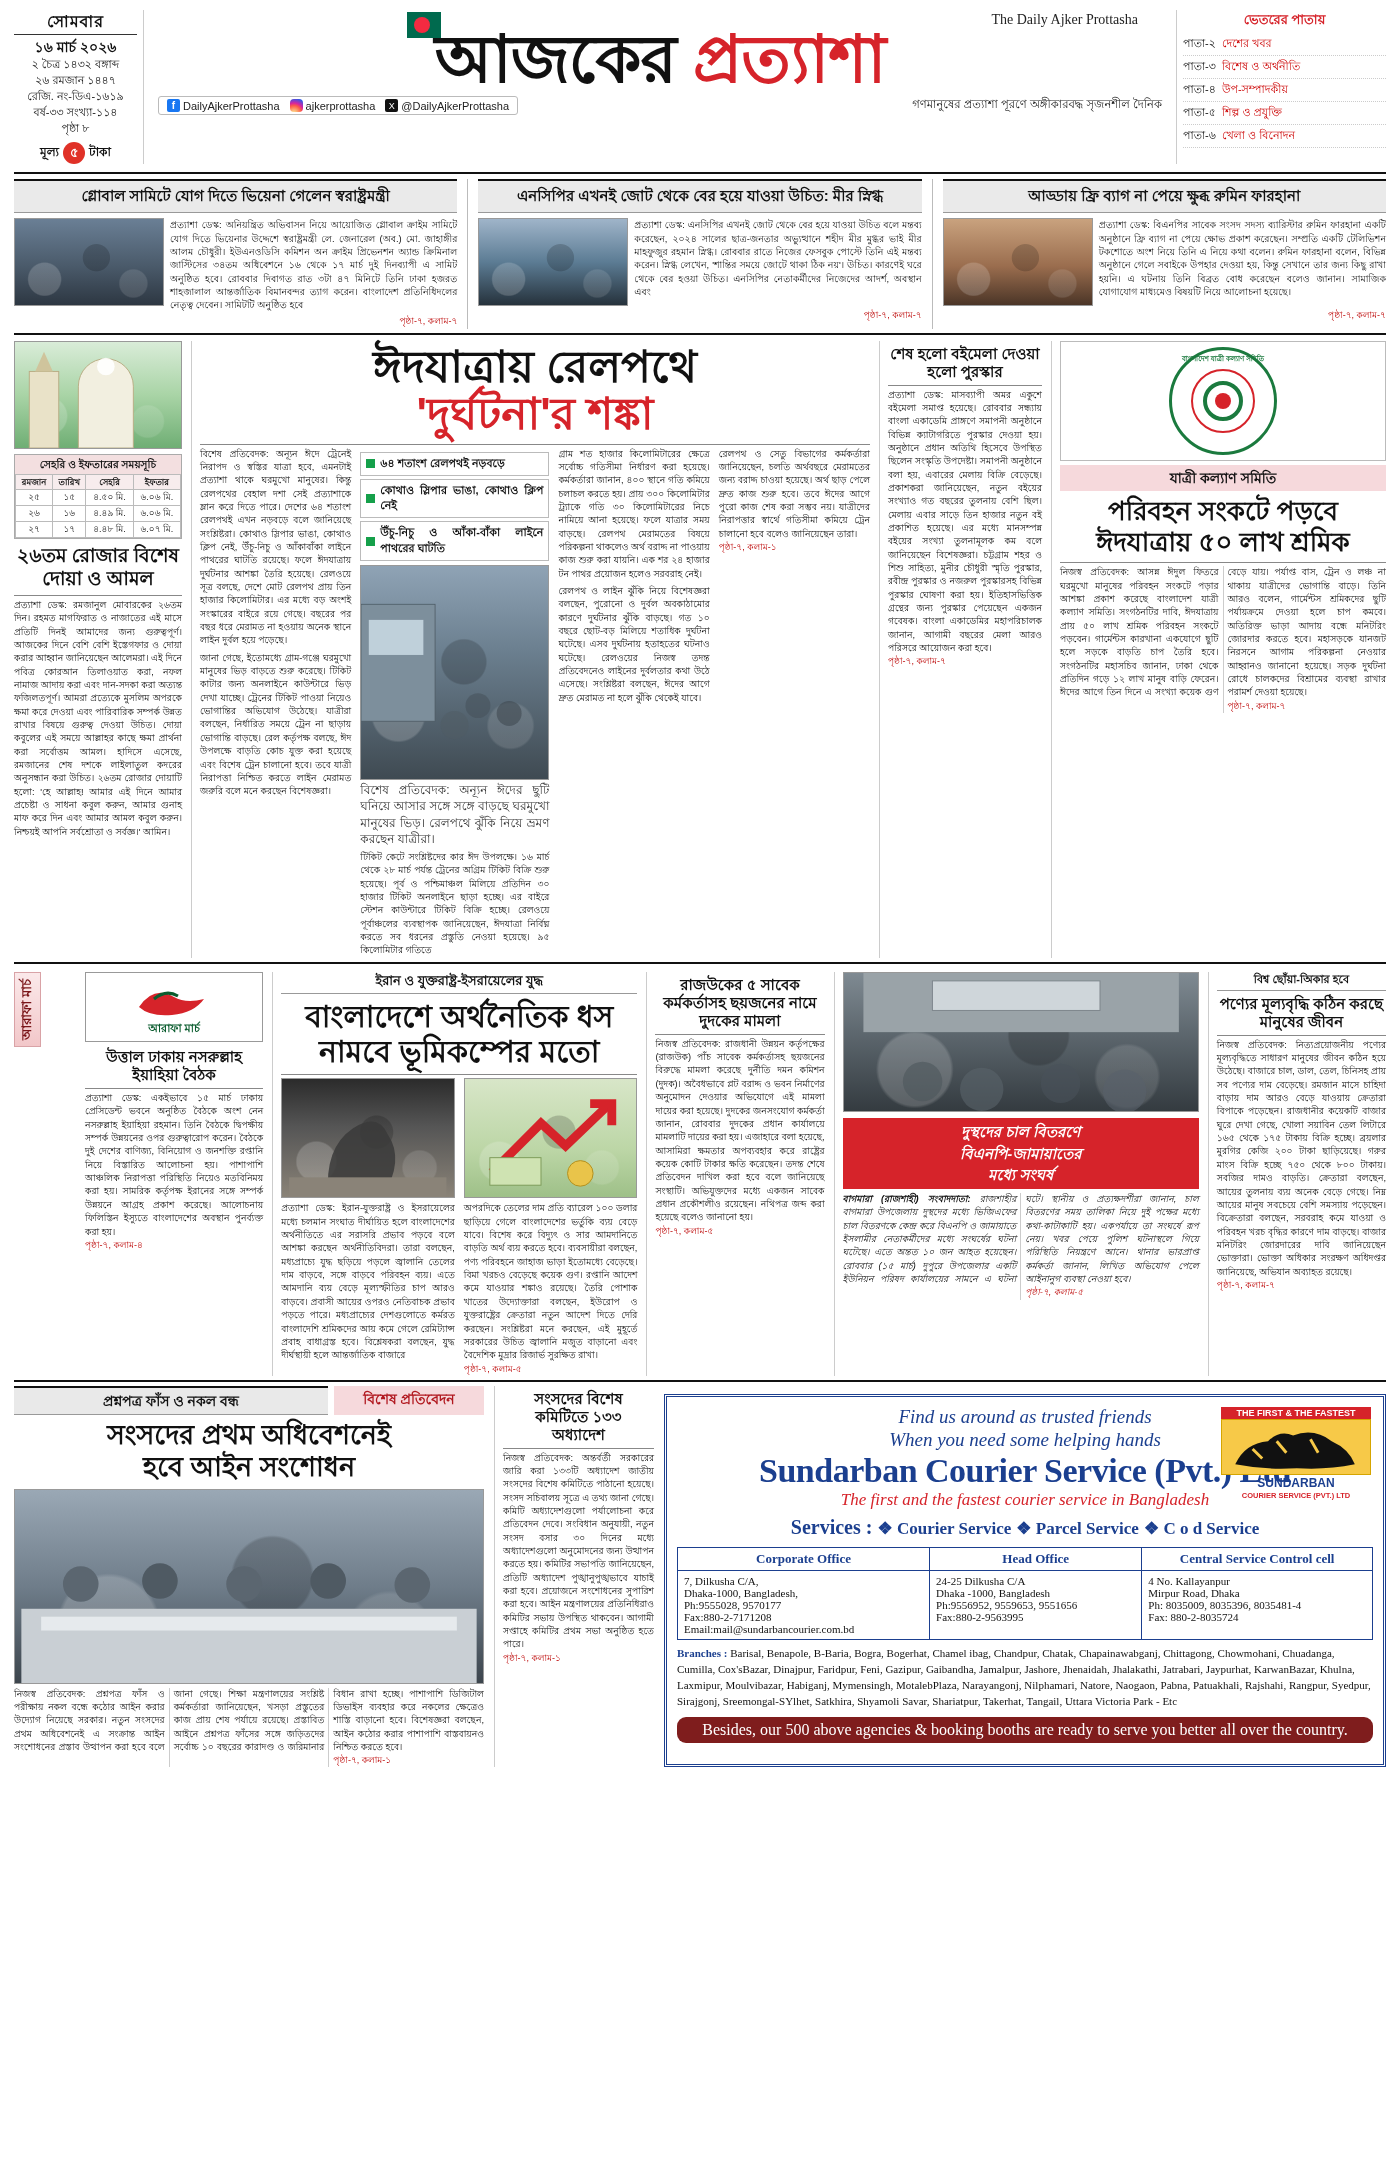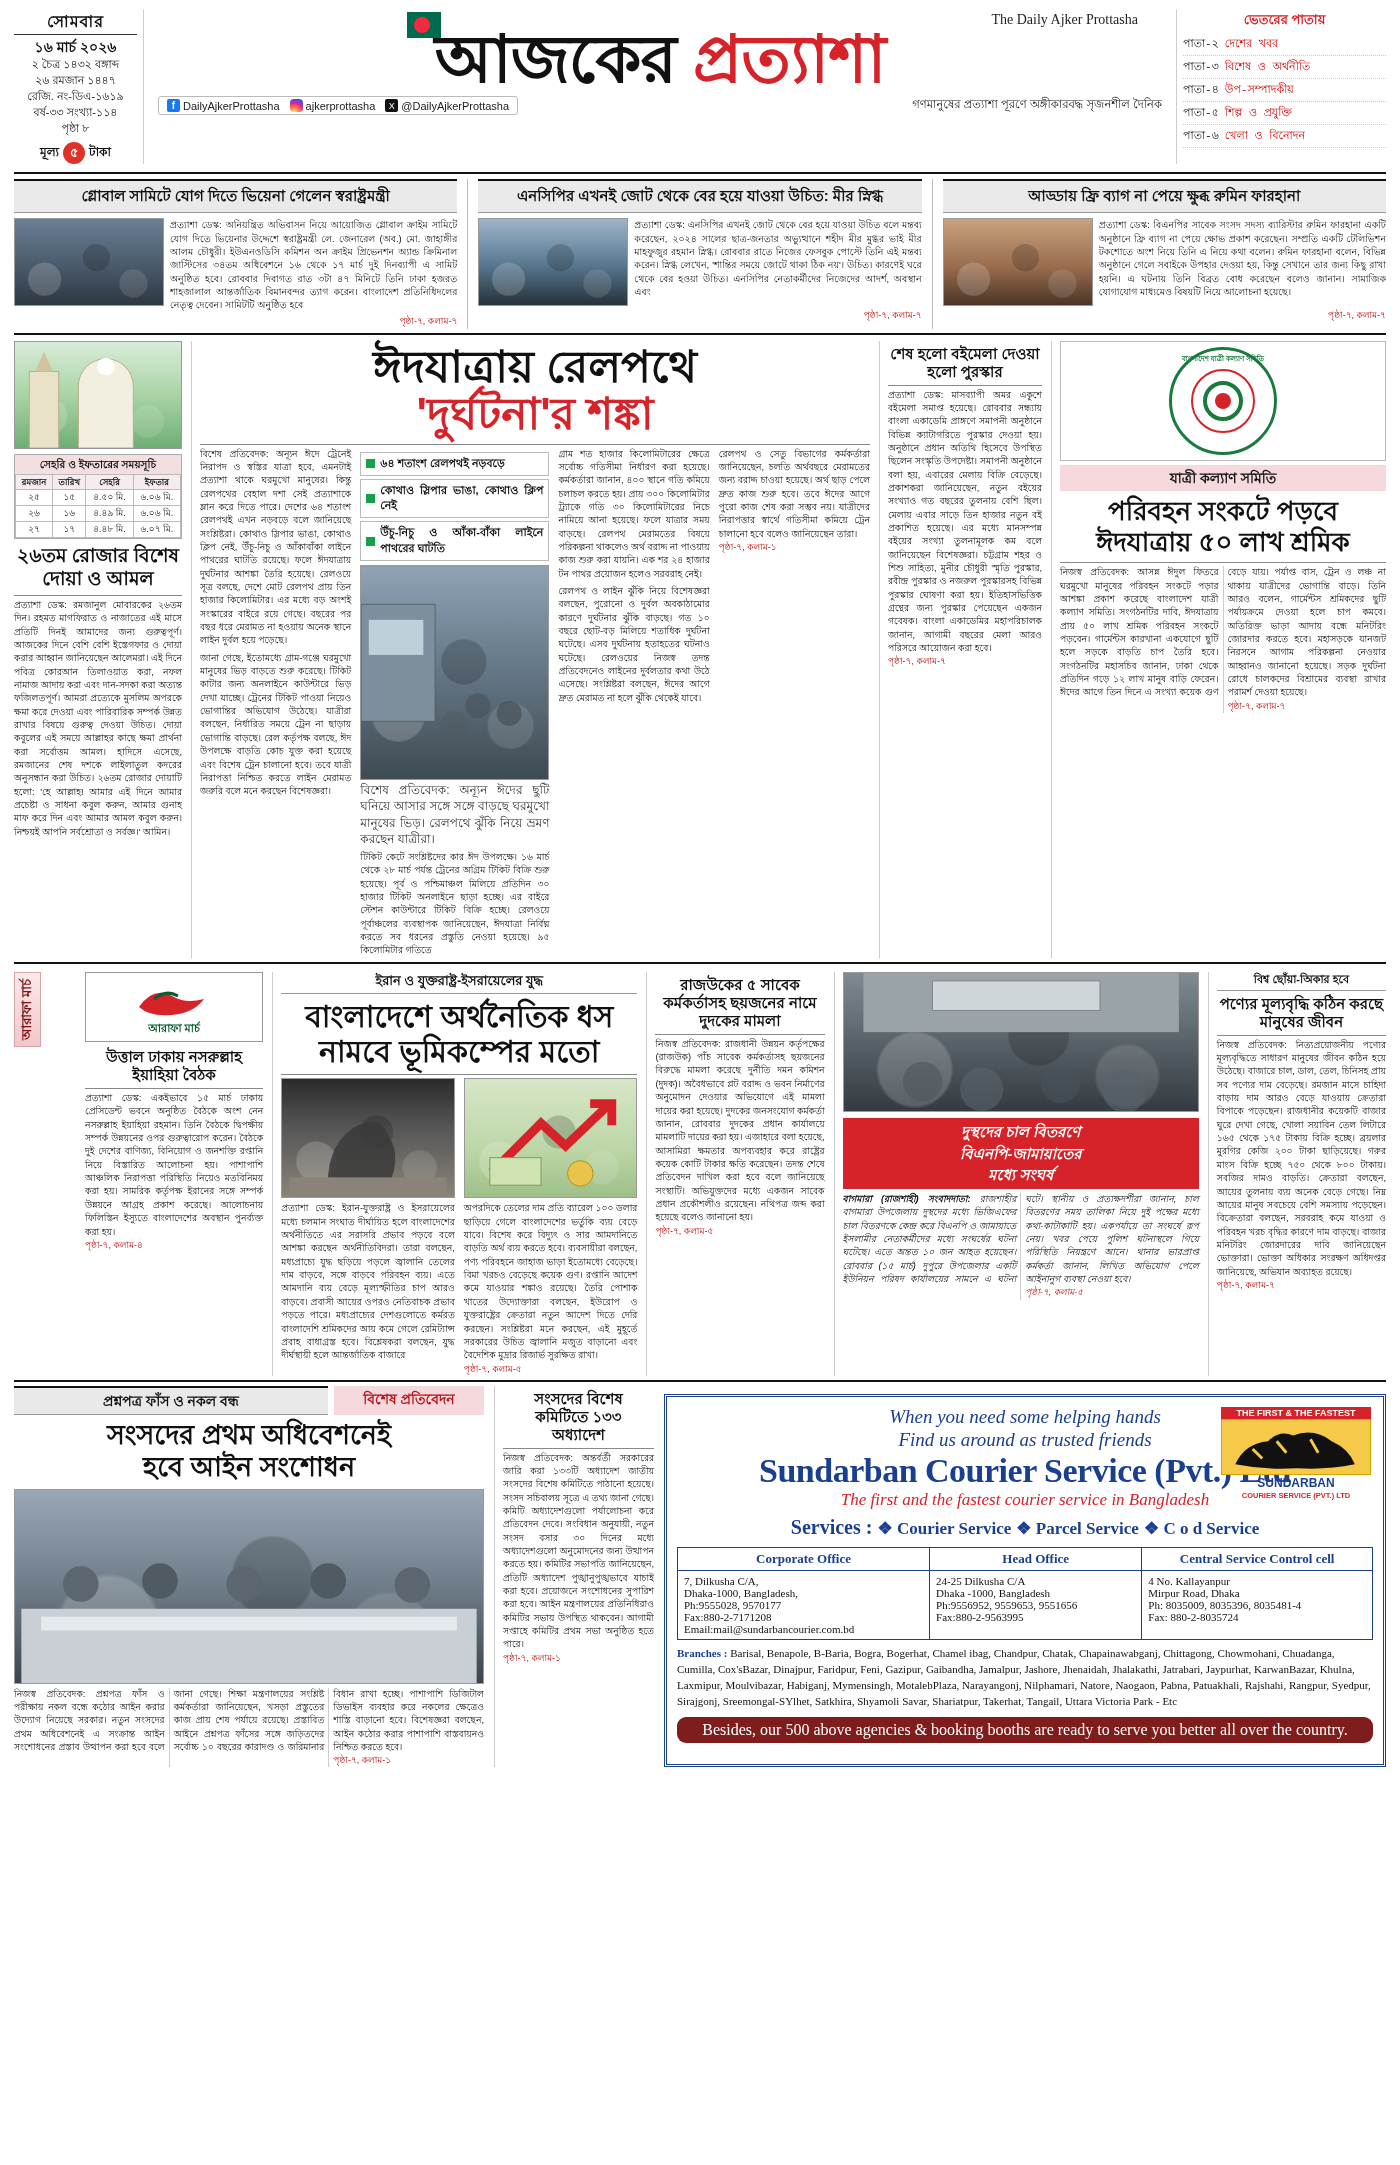--- a/index.html
+++ b/index.html
@@ -89,21 +89,21 @@
     width: 210px;
     border-left: 1px solid #ccc;
     padding-left: 6px;
     font-size: 11px;
   }
   .inner-pages .ip-title {
     color: #d6232a; font-weight: bold; font-size: 13px; text-align:center;
     margin-bottom: 2px;
   }
   .inner-pages .ip-row {
-    display:flex; gap:6px; padding: 1.5px 0; border-bottom: 1px dotted #ccc; font-family: Liberation Mono, monospace;
+    display:flex; gap:6px; padding: 1.5px 0; border-bottom: 1px dotted #ccc;
   }
   .inner-pages .ip-row span:first-child { color:#111; white-space:nowrap; }
   .inner-pages .ip-row span:last-child { color:#c00; }
 
   
   .teaser-row { display:flex; gap: 10px; margin-top: 5px; }
   .teaser { flex:1; }
   .teaser + .teaser { border-left: 1px solid #bbb; padding-left: 10px; }
   .teaser-head {
     background: #eaeaea; border-top: 2px solid #111; border-bottom: 1px solid #999;
@@ -642,22 +642,22 @@
           <svg viewBox="0 0 150 56" style="width:100%;height:100%">
             <path d="M12 46 q10 -22 34 -24 q12 -12 26 -6 q22 -8 40 6 q18 8 24 24 q-30 6 -60 4 q-34 2 -64 -4z" fill="#111"></path>
             <path d="M30 30 l10 10 M55 22 l10 12 M90 20 l8 14" stroke="#f7c948" stroke-width="3"></path>
           </svg>
         </div>
         <div class="lbl-bot">SUNDARBAN</div>
         <div class="lbl-bot" style="font-size:7.5px;color:#d6232a">COURIER SERVICE (PVT.) LTD</div>
       </div>
 
       <div class="ad-top">
+        <div class="ad-script">Find us around as trusted friends</div>
         <div class="ad-script">When you need some helping hands</div>
-        <div class="ad-script">Find us around as trusted friends</div>
         <div class="ad-name">Sundarban Courier Service (Pvt.) Ltd</div>
         <div class="ad-sub">The first and the fastest courier service in Bangladesh</div>
         <div class="ad-services">
           <span>Services :</span>
           <span class="item">❖ <span>Courier Service</span></span>
           <span class="item">❖ <span>Parcel Service</span></span>
           <span class="item">❖ <span>C o d  Service</span></span>
         </div>
       </div>
 

